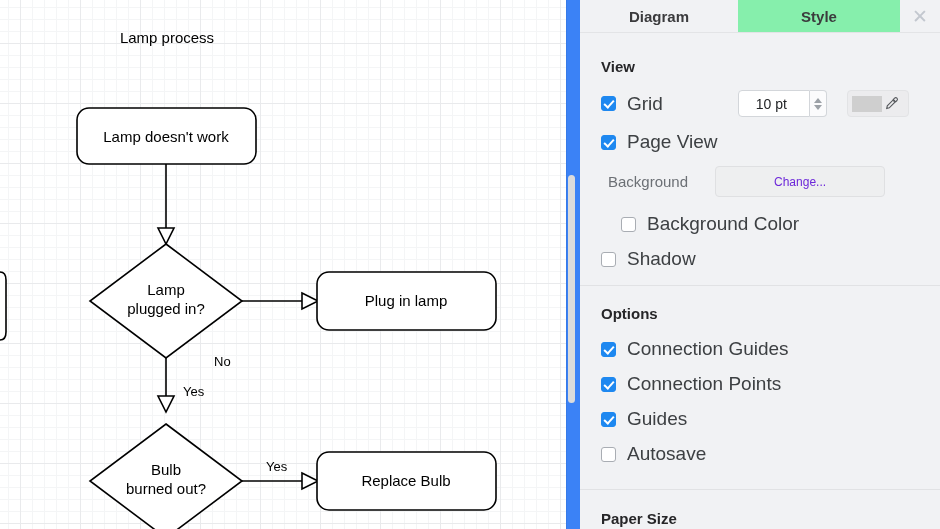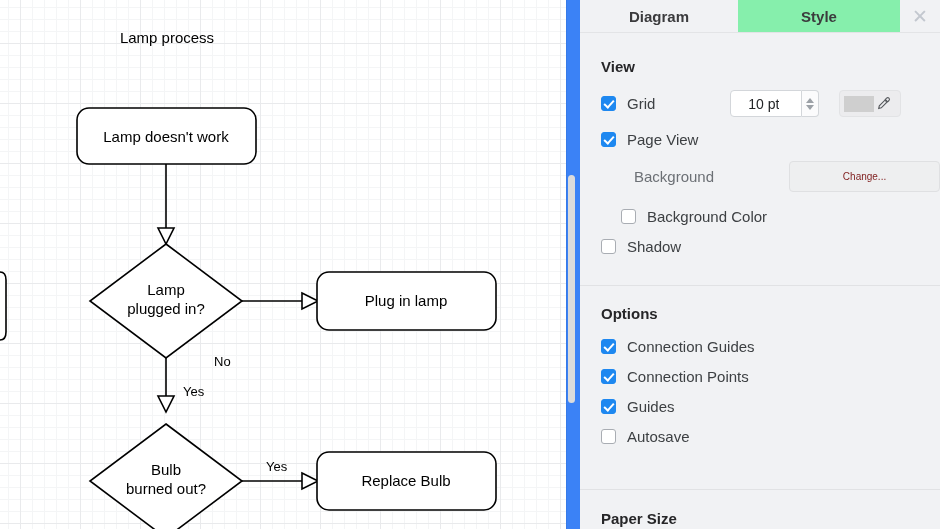--- a/index.html
+++ b/index.html
@@ -111,21 +111,21 @@
     position: relative;
   }
   .cb.off { background: #ffffff; border: 1px solid #a9adb3; }
   .cb.on  { background: #1e88f0; border: 1px solid #1e88f0; }
   .cb.on::after {
     content: ""; position: absolute;
     left: 4px; top: 1px; width: 4px; height: 8px;
     border: solid #ffffff; border-width: 0 2px 2px 0;
     transform: rotate(42deg);
   }
-  .cb-label { font-size: 15px; color: #3d4043; margin-left: 11px; cursor: pointer; }
+  .cb-label { font-size: 19px; color: #3d4043; margin-left: 11px; cursor: pointer; }
   .plain-label { font-size: 15px; color: #6c7075; }
 
   .num-input {
     width: 72px; height: 27px; box-sizing: border-box;
     background: #ffffff; border: 1px solid #d3d6da; border-radius: 4px 0 0 4px;
     font-size: 14px; color: #222426; text-align: right;
     padding: 0 22px 0 4px; line-height: 25px;
     font-family: "Liberation Sans", sans-serif;
   }
   .spinner {
@@ -142,21 +142,21 @@
   .color-btn {
     width: 62px; height: 27px; box-sizing: border-box;
     background: #ececee; border: 1px solid #e2e3e5; border-radius: 4px;
     display: flex; align-items: center; padding: 0 4px; cursor: pointer;
   }
   .swatch { width: 30px; height: 16px; background: #cfcfcf; }
 
   .btn {
     box-sizing: border-box;
     background: #eeeff0; border: 1px solid #dfe0e2; border-radius: 4px;
-    font-size: 10px; color: #7f1d1d; cursor: pointer;
+    font-size: 12px; color: #6d28d9; cursor: pointer;
     display: flex; align-items: center; justify-content: center;
     font-family: "Liberation Sans", sans-serif;
   }
   .divider { height: 1px; background: #e1e2e4; }
 </style>
 </head>
 <body>
 
 <div id="app">
 
@@ -262,21 +262,21 @@
             <path d="M10.9 5.2l2.0 2.0-5.6 5.6-2.6.6.6-2.6 5.6-5.6z" fill="none" stroke="#55585c" stroke-width="1.1"></path>
           </svg>
         </div>
       </div>
 
       <div class="row" style="margin:14px 0 0 21px;">
         <div class="cb on"></div>
         <span class="cb-label">Page View</span>
       </div>
 
-      <div class="row" style="margin:13px 0 0 54px;gap:48px;">
+      <div class="row" style="margin:13px 0 0 28px;">
         <span class="plain-label">Background</span>
         <div class="btn" style="width:170px; height:31px; margin-left:27px;">
           <span>Change...</span>
         </div>
       </div>
 
       <div class="row" style="margin:16px 0 0 21px;padding-left:20px;">
         <div class="cb off"></div>
         <span class="cb-label">Background Color</span>
       </div>

